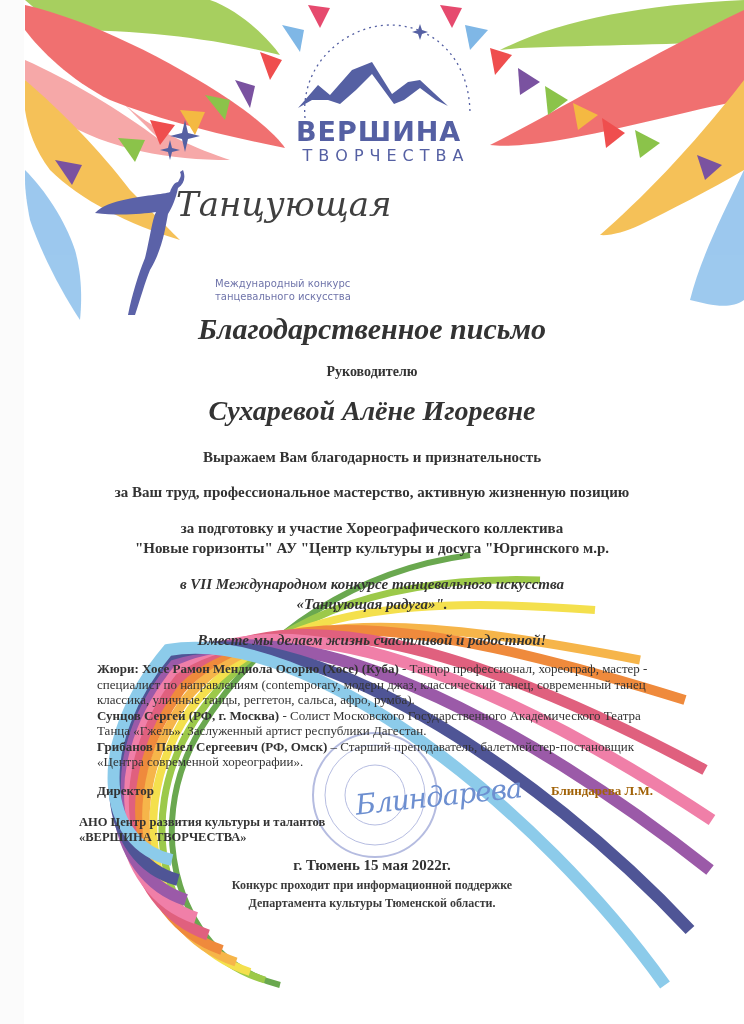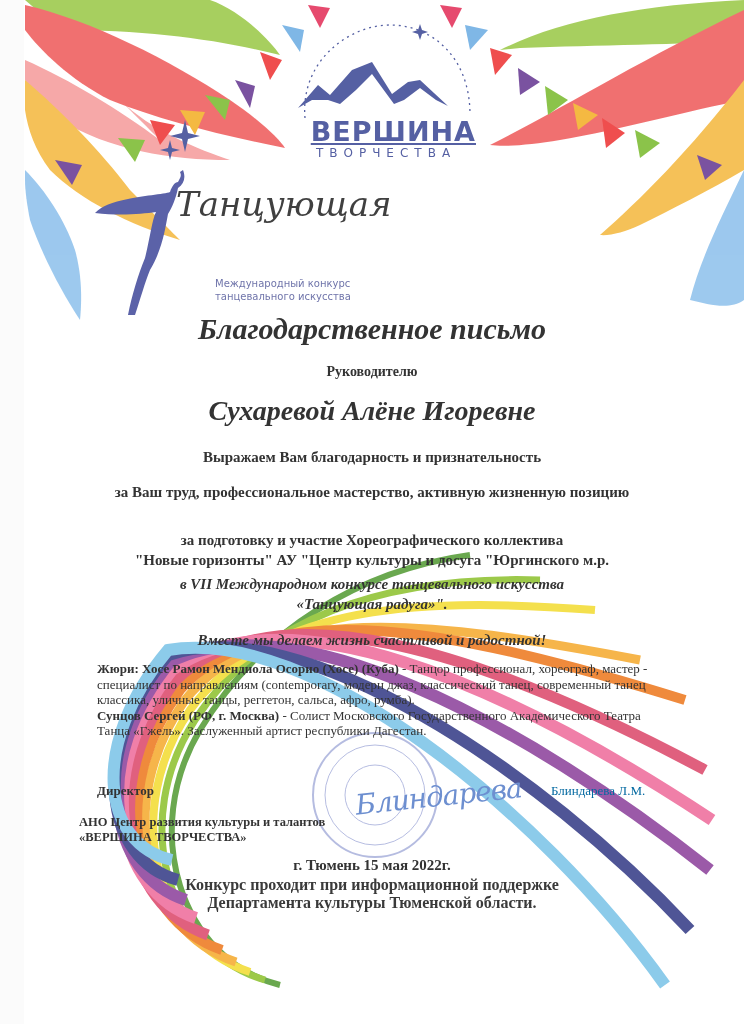--- a/index.html
+++ b/index.html
@@ -10,27 +10,27 @@
     color: #2b2b2b;
   }
   .page {
     position: absolute; left: 24px; top: 0; width: 720px; height: 1024px;
     background: #ffffff;
   }
   .deco { position: absolute; left: 0; top: 0; width: 744px; height: 1024px; pointer-events: none; }
 
   
   .logo-main {
-    position: absolute; left: 296px; top: 116px; width: 180px; text-align: right;
+    position: absolute; left: 296px; top: 116px; width: 180px; text-align: left;
     font-family: "DejaVu Sans", sans-serif; font-weight: bold; font-size: 27px;
-    color: #5560a3; letter-spacing: 1px; text-decoration: underline;
+    color: #5560a3; letter-spacing: 1px;
   }
   .logo-sub {
     position: absolute; left: 296px; top: 146px; width: 180px; text-align: center;
-    font-family: "DejaVu Sans", sans-serif; font-size: 12px; color: #5560a3;
+    font-family: "DejaVu Sans", sans-serif; font-size: 16px; color: #5560a3;
     letter-spacing: 6px;
   }
   .contest-title {
     position: absolute; left: 176px; top: 184px;
     font-family: "DejaVu Serif", serif; font-style: italic; font-size: 34px;
     color: #404040; line-height: 40px;
   }
   .contest-title span { display: block; }
   .contest-title .l2 { padding-left: 42px; }
   .contest-sub {
@@ -42,50 +42,50 @@
 
   
   .txt { position: absolute; left: 0; width: 744px; text-align: center; font-weight: bold; }
   .title {
     top: 312px; font-size: 30px; font-weight: bold; font-style: italic; color: #333;
   }
   .to { top: 364px; font-size: 14px; font-weight: bold; color: #333; }
   .name { top: 395px; font-size: 28px; font-style: italic; color: #333; }
   .b1 { top: 449px; font-size: 15px; font-weight: bold; color: #333; }
   .b2 { top: 484px; font-size: 15px; font-weight: bold; color: #333; }
-  .b3 { top: 530px; font-size: 15px; font-weight: bold; color: #333; line-height: 20px; }
+  .b3 { top: 518px; font-size: 15px; font-weight: bold; color: #333; line-height: 20px; }
   .b3 span { display: block; }
   .b4 { top: 574px; font-size: 15px; font-weight: bold; color: #333; line-height: 20px; }
   .b4 span { display: block; font-style: italic; }
   .motto { top: 632px; font-size: 15px; font-weight: bold; font-style: italic; color: #333; }
 
   .jury {
     position: absolute; left: 97px; top: 661px; width: 580px;
     font-size: 13px; line-height: 15.5px; color: #333; text-align: left;
   }
   .jury p { margin: 0; }
   .jury b { font-weight: bold; }
 
   .sign-left {
     position: absolute; left: 97px; top: 783px; font-size: 13px; font-weight: bold; color: #333;
   }
   .sign-right {
-    position: absolute; left: 551px; top: 783px; font-size: 13px; font-weight: normal; color: #0369a1;
+    position: absolute; left: 551px; top: 783px; font-size: 13px; font-weight: bold; color: #a16207;
   }
   .org {
     position: absolute; left: 79px; top: 815px; font-size: 12.5px; font-weight: bold; color: #333; line-height: 15px;
   }
   .org span { display: block; }
   .signature {
     position: absolute; left: 355px; top: 780px; font-family: "DejaVu Serif", serif;
     font-style: italic; font-size: 28px; color: #6d8fd0; transform: rotate(-6deg);
     letter-spacing: -1px;
   }
   .place { top: 857px; font-size: 15px; font-weight: bold; color: #333; }
-  .footer { top: 876px; font-size: 16px; font-weight: bold; color: #3a3a3a; line-height: 18px; }
+  .footer { top: 876px; font-size: 12px; font-weight: bold; color: #3a3a3a; line-height: 18px; }
   .footer span { display: block; }
 </style>
 </head>
 <body>
 
 <div class="page"></div>
 
 <svg class="deco" viewBox="0 0 744 1024" xmlns="http://www.w3.org/2000/svg">
 
   <g opacity="0.88">
@@ -180,20 +180,21 @@
 </div>
 <div class="txt b4">
   <span>в VII Международном конкурсе танцевального искусства</span>
   <span>«Танцующая радуга»".</span>
 </div>
 <div class="txt motto">Вместе мы делаем жизнь счастливой и радостной!</div>
 
 <div class="jury">
   <p><b>Жюри: Хосе Рамон Мендиола Осорио (Хосе) (Куба)</b><span> - Танцор профессионал, хореограф, мастер - специалист по направлениям (contemporary, модерн джаз, классический танец, современный танец классика, уличные танцы, реггетон, сальса, афро, румба).</span></p>
   <p><b>Сунцов Сергей (РФ, г. Москва)</b><span> - Солист Московского Государственного Академического Театра Танца «Гжель». Заслуженный артист республики Дагестан.</span></p>
+  <p><b>Грибанов Павел Сергеевич (РФ, Омск)</b><span> – Старший преподаватель, балетмейстер-постановщик «Центра современной хореографии».</span></p>
 </div>
 
 <div class="sign-left">Директор</div>
 <div class="sign-right">Блиндарева Л.М.</div>
 <div class="signature">Блиндарева</div>
 <div class="org">
   <span>АНО Центр развития культуры и талантов</span>
   <span>«ВЕРШИНА ТВОРЧЕСТВА»</span>
 </div>
 

